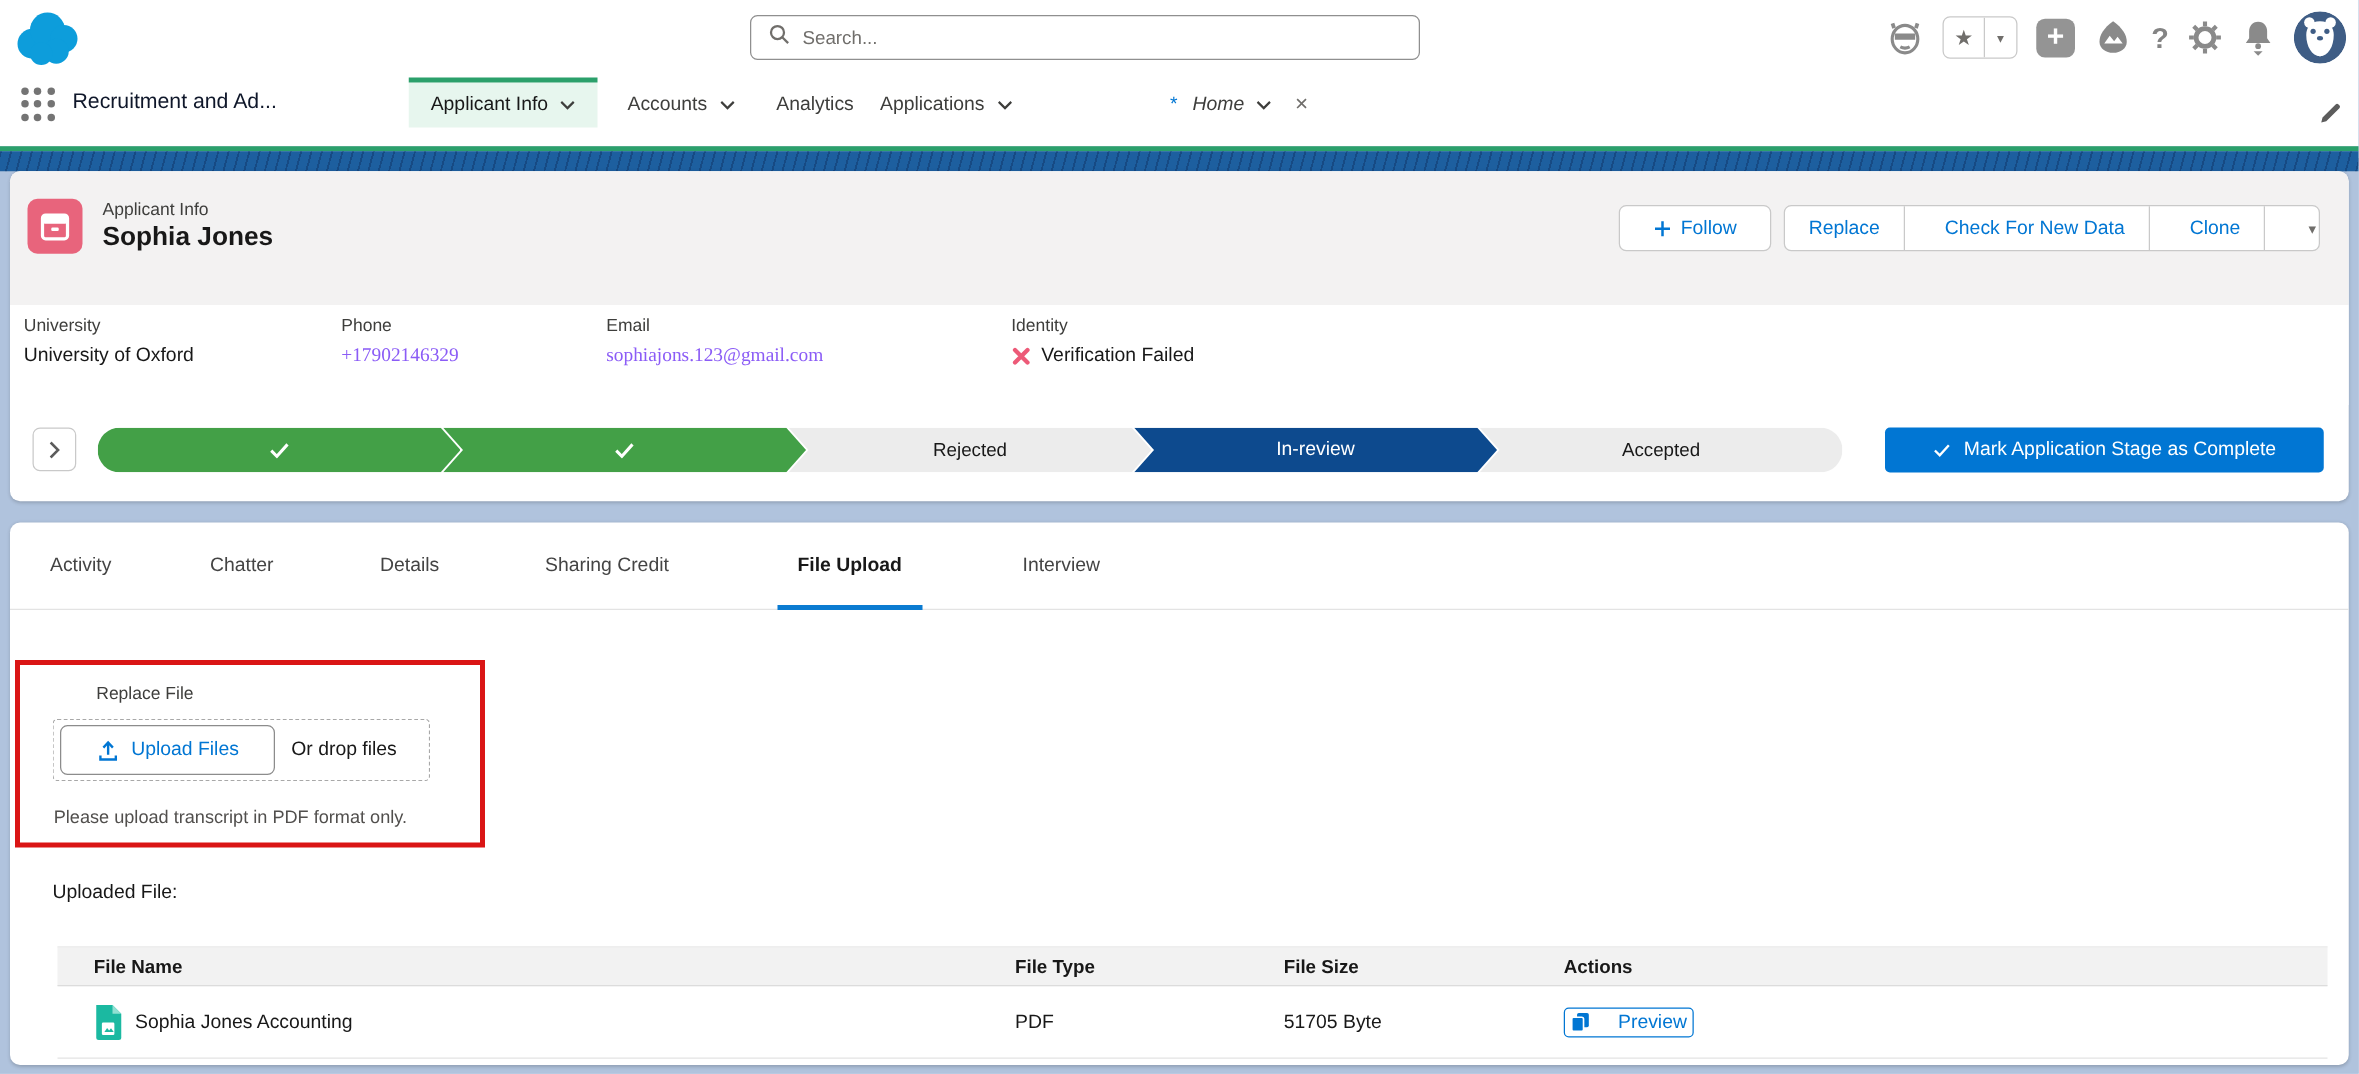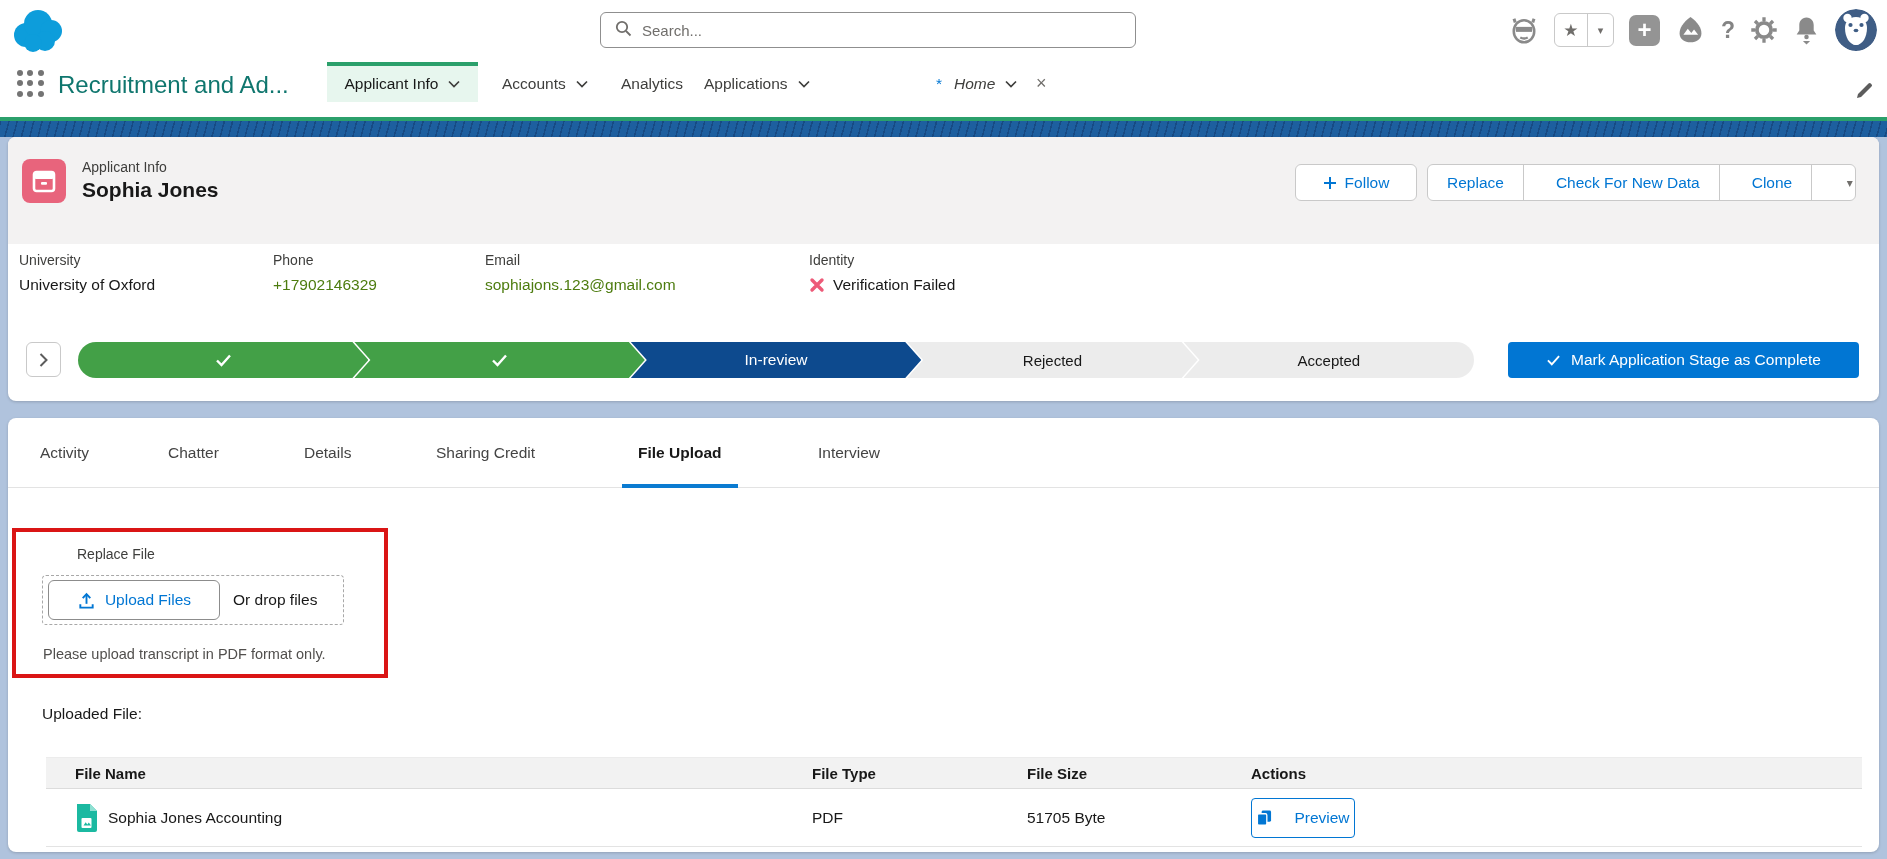--- a/index.html
+++ b/index.html
@@ -18,21 +18,21 @@
   .star-group .seg { display:flex; align-items:center; justify-content:center; width:32px; color:#706e6b; font-size:17px; }
   .star-group .seg + .seg { border-left:1px solid #c9c9c9; width:26px; font-size:11px; }
   .plus-box { width:31px; height:31px; border-radius:7px; background:#949494; color:#fff; display:flex; align-items:center; justify-content:center; font-size:24px; font-weight:bold; line-height:1; }
   .help-glyph { font-size:23px; font-weight:bold; color:#848484; }
   .avatar { width:42px; height:42px; border-radius:50%; overflow:hidden; }
 
   
   .nav-bar { position:absolute; top:60px; left:0; width:100%; height:57px; background:#fff; }
   .app-grid { position:absolute; left:17px; top:10px; width:27px; height:27px; display:grid; grid-template-columns:repeat(3,1fr); gap:4px; }
   .app-grid i { width:6px; height:6px; border-radius:50%; background:#747474; }
-  .app-name { position:absolute; left:58px; top:11px; font-size:24px; color:#0f766e;text-align:right; }
+  .app-name { position:absolute; left:58px; top:11px; font-size:17px; color:#0f172a;text-align:right; }
   .nav-tab { position:absolute; top:6px; height:36px; display:flex; align-items:center; gap:10px; font-size:15.5px; color:#3e3e3c; padding:0 14px; cursor:pointer; }
   .nav-tab.active { background:#e7f6ee; color:#181818; }
   .nav-tab.active::before { content:""; position:absolute; left:0; top:-4px; height:4px; width:100%; background:#2ba06b; }
   .home-dirty { color:#0176d3; font-style:normal; margin-right:2px; }
   .home-label { font-style:italic; }
   .tab-close { position:absolute; top:13px; color:#706e6b; font-size:18px; cursor:pointer; }
   .edit-pencil { position:absolute; right:14px; top:22px; }
 
   .brand-line { position:absolute; top:117px; left:0; width:100%; height:4px; background:#2ba06b; }
   .banner { position:absolute; top:121px; left:0; width:100%; height:16px; background:#1d5f9f;
@@ -48,21 +48,21 @@
   .follow-btn { position:absolute; left:1287px; top:27px; width:122px; height:37px; border-radius:6px; gap:8px; }
   .btn-group { position:absolute; left:1419px; top:27px; height:37px; display:flex; border:1px solid #c9c9c9; border-radius:6px; background:#fff; }
   .btn-group .seg { display:flex; align-items:center; justify-content:center; padding:0 19px; color:#0176d3; font-size:15.5px; cursor:pointer; }
   .btn-group .seg + .seg { border-left:1px solid #c9c9c9;padding-left:32px; }
   .btn-group .caret-seg { width:44px; padding:0; color:#706e6b; font-size:12px; }
 
   .fields-row { position:absolute; top:107px; left:0; width:100%; height:80px; background:#fff; }
   .field { position:absolute; top:8px; }
   .field .f-label { font-size:14px; color:#3e3e3c; }
   .field .f-value { margin-top:8px; font-size:15.5px; color:#181818; display:flex; align-items:center; gap:8px; }
-  .field .f-value.link { color:#4d7c0f; cursor:pointer; }
+  .field .f-value.link { color:#8b5cf6; cursor:pointer;font-family:Liberation Serif, serif; }
 
   .path-expand { position:absolute; left:18px; top:205px; width:35px; height:35px; border:1px solid #c9c9c9; border-radius:6px; background:#fff; display:flex; align-items:center; justify-content:center; cursor:pointer; }
   .path-wrap { position:absolute; left:70px; top:205px; width:1396px; height:36px; border-radius:18px; overflow:hidden; display:flex; }
   .path-stage { flex:1; position:relative; display:flex; align-items:center; justify-content:center; height:36px; font-size:15px; cursor:pointer; }
   .path-stage:not(:first-child){ margin-left:-14px; clip-path:polygon(0 0, calc(100% - 16px) 0, 100% 50%, calc(100% - 16px) 100%, 0 100%, 16px 50%); filter:drop-shadow(-4px 0 0 #ffffff); }
   .path-stage:first-child { clip-path:polygon(0 0, calc(100% - 16px) 0, 100% 50%, calc(100% - 16px) 100%, 0 100%); }
   .path-stage:last-child { clip-path:polygon(0 0, 100% 0, 100% 100%, 0 100%, 16px 50%); }
   .st-complete { background:#43a047; }
   .st-current { background:#0d4a8e; color:#fff; font-size:15.5px; }
   .st-incomplete { background:#ececec; color:#181818; }
@@ -82,21 +82,21 @@
   .upload-btn { margin-left:5px; height:40px; width:172px; border-radius:6px; border:1px solid #8c8c8c; gap:9px; }
   .drop-text { margin-left:13px; font-size:15.5px; color:#181818; }
   .hint-text { position:absolute; left:35px; top:228px; font-size:14.5px; color:#514f4d; }
   .uploaded-label { position:absolute; left:34px; top:287px; font-size:15.5px; color:#181818; }
 
   .file-table { position:absolute; left:38px; top:339px; width:1816px; }
   .t-row { display:grid; grid-template-columns:737px 215px 224px 1fr; padding-left:29px; align-items:center; }
   .t-head { height:32px; background:#f2f2f2; border-top:1px solid #ececec; border-bottom:1px solid #dcdcdc; font-weight:bold; font-size:15px; color:#181818; }
   .t-body { height:58px; border-bottom:1px solid #e3e3e3; font-size:15.5px; color:#181818; }
   .name-cell { display:flex; align-items:center; gap:9px; }
-  .preview-btn { width:104px; height:40px; border:1px solid #0176d3; border-radius:4px; gap:22px; }
+  .preview-btn { width:104px; height:24px; border:1px solid #0176d3; border-radius:4px; gap:22px; }
 </style>
 </head>
 <body>
 
 <div class="screen">
 
   <div class="global-header">
     <div class="cloud-logo">
       <svg width="58" height="54" viewBox="0 0 58 54">
           <g fill="#0d9ddb">
@@ -282,25 +282,25 @@
       <div class="path-stage st-complete z1">
         <svg width="17" height="14" viewBox="0 0 17 14" fill="none" stroke="#fff" stroke-width="2.4">
             <path d="M2 7.5 l4.5 4.5 L15 2.5"></path>
           </svg>
       </div>
       <div class="path-stage st-complete z2">
         <svg width="17" height="14" viewBox="0 0 17 14" fill="none" stroke="#fff" stroke-width="2.4">
             <path d="M2 7.5 l4.5 4.5 L15 2.5"></path>
           </svg>
       </div>
+      <div class="path-stage st-incomplete z4">
+        <span>Rejected</span>
+      </div>
       <div class="path-stage st-current z3">
         <span>In-review</span>
-      </div>
-      <div class="path-stage st-incomplete z4">
-        <span>Rejected</span>
       </div>
       <div class="path-stage st-incomplete z5">
         <span>Accepted</span>
       </div>
     </div>
     <button class="mark-btn">
       <svg width="15" height="12" viewBox="0 0 17 14" fill="none" stroke="#fff" stroke-width="2.2">
           <path d="M2 7.5 l4.5 4.5 L15 2.5"></path>
         </svg>
       <span>Mark Application Stage as Complete</span>

